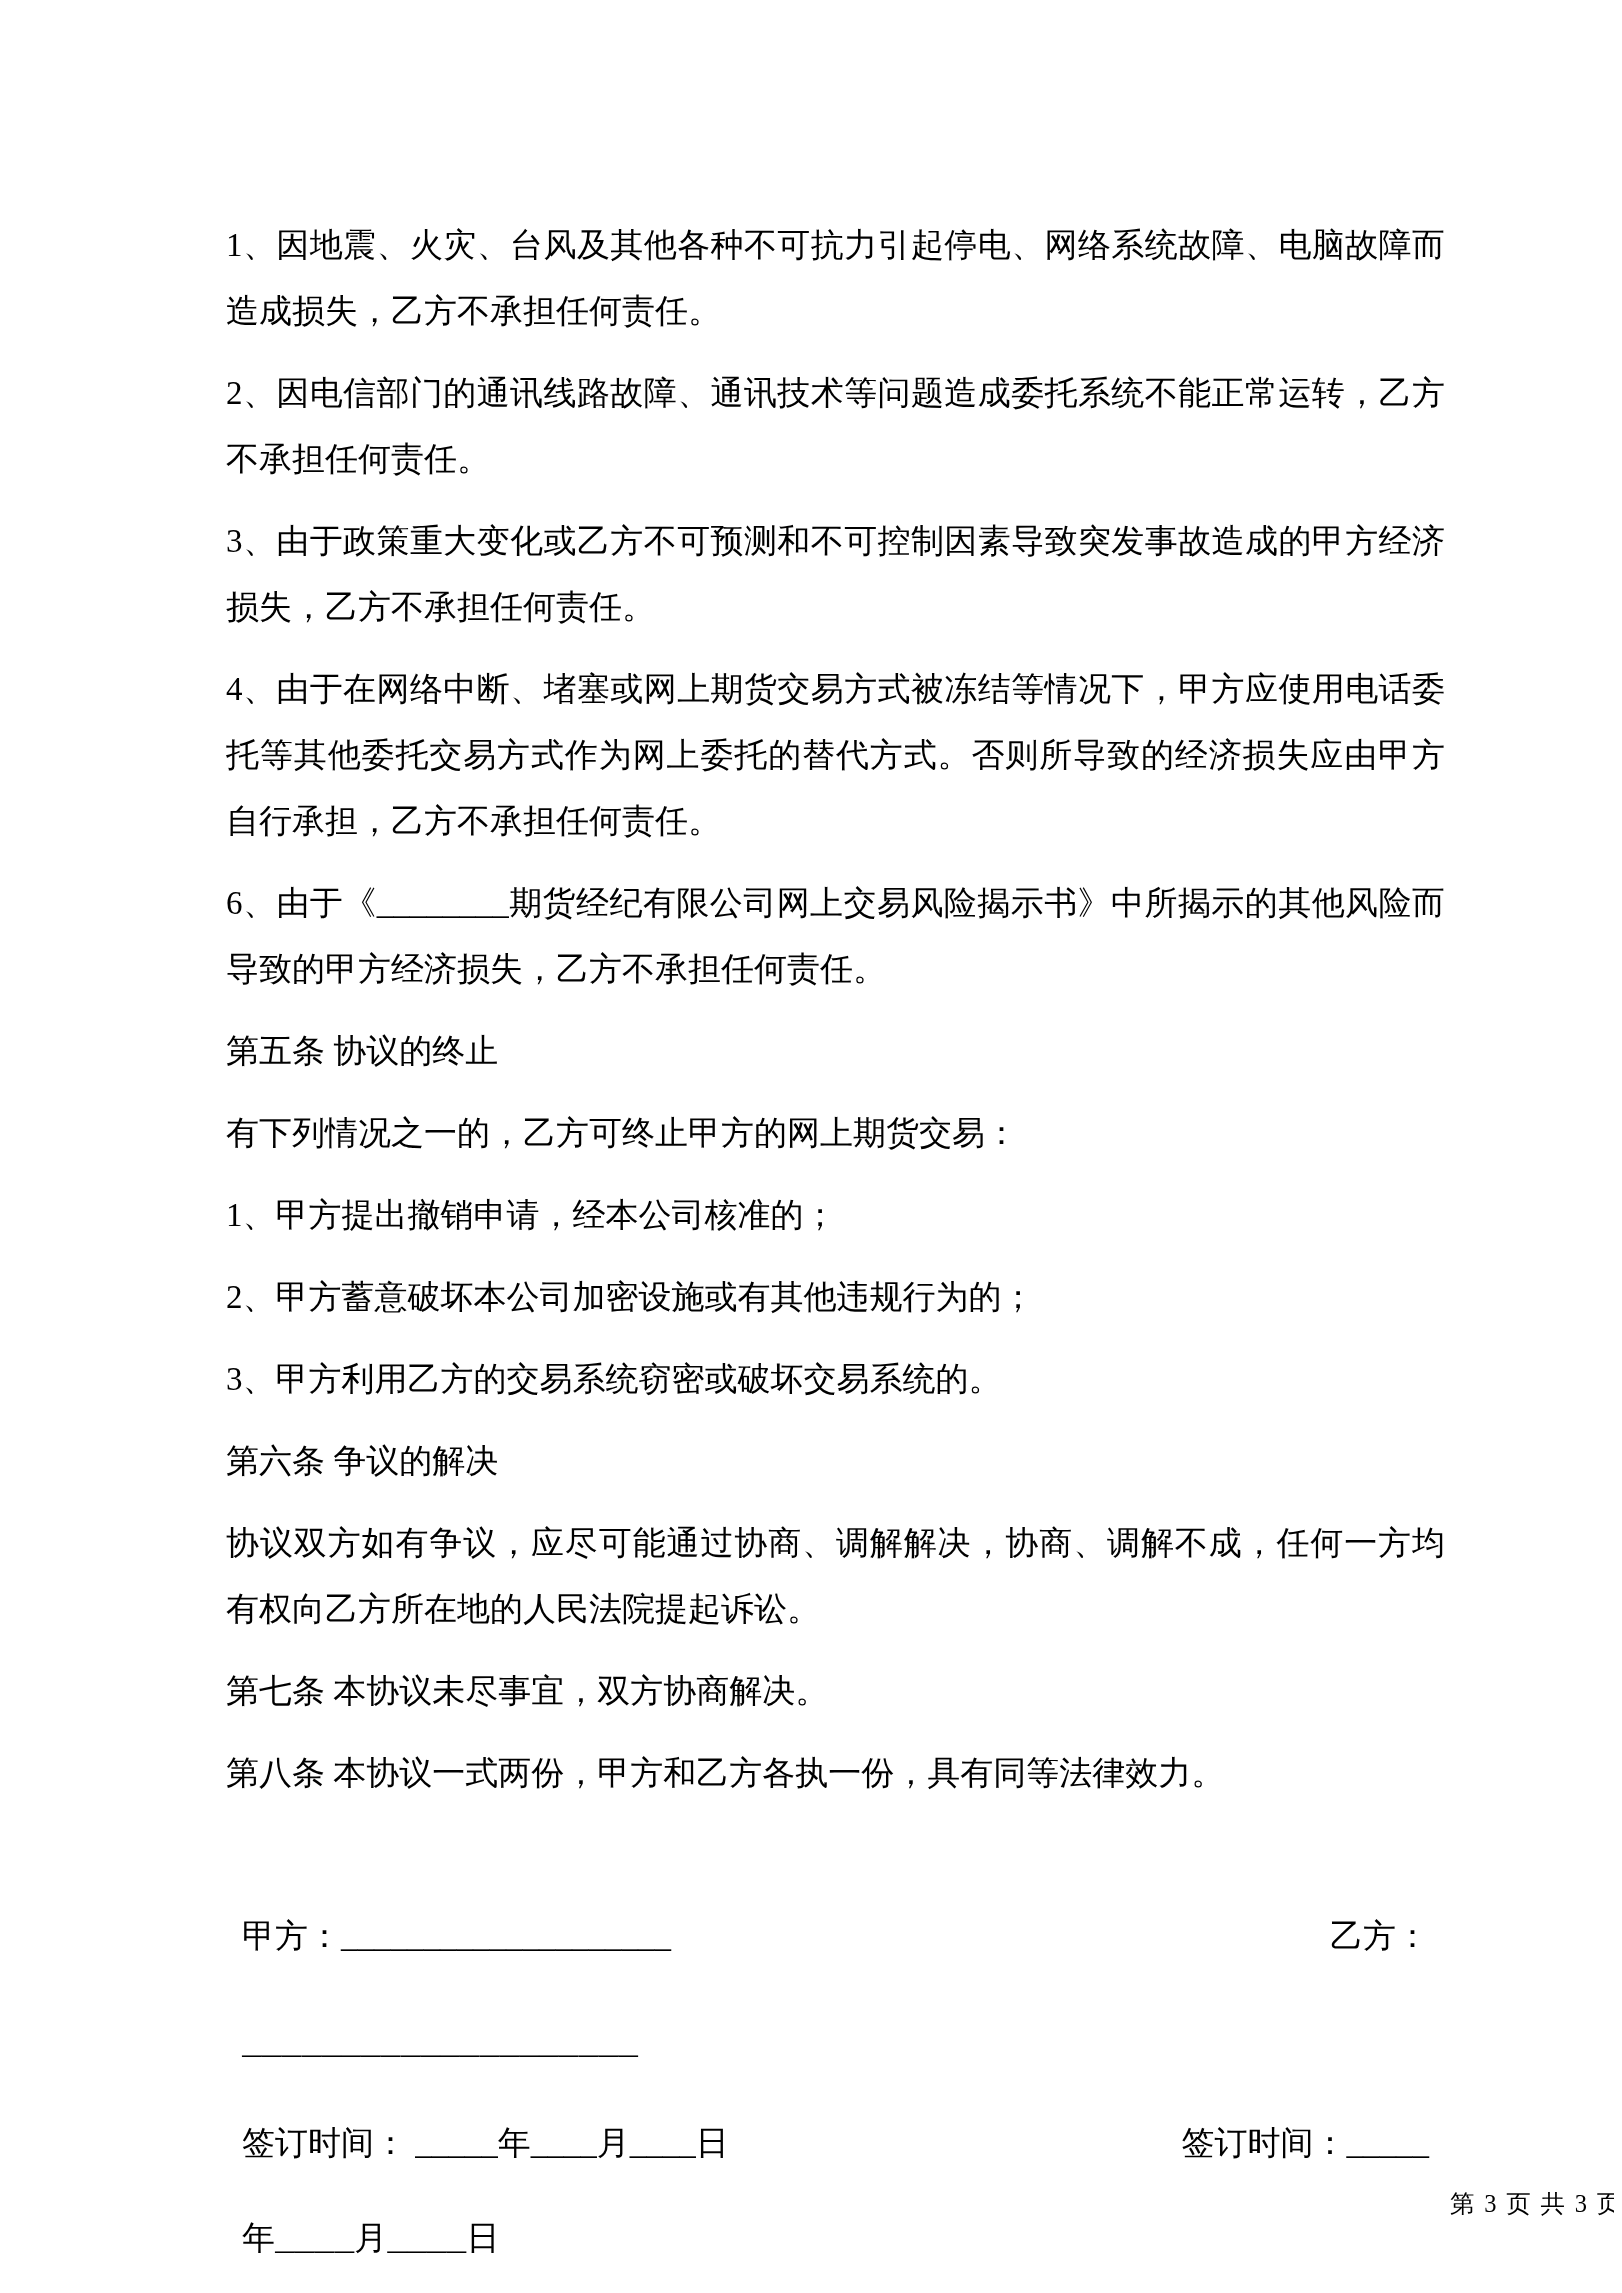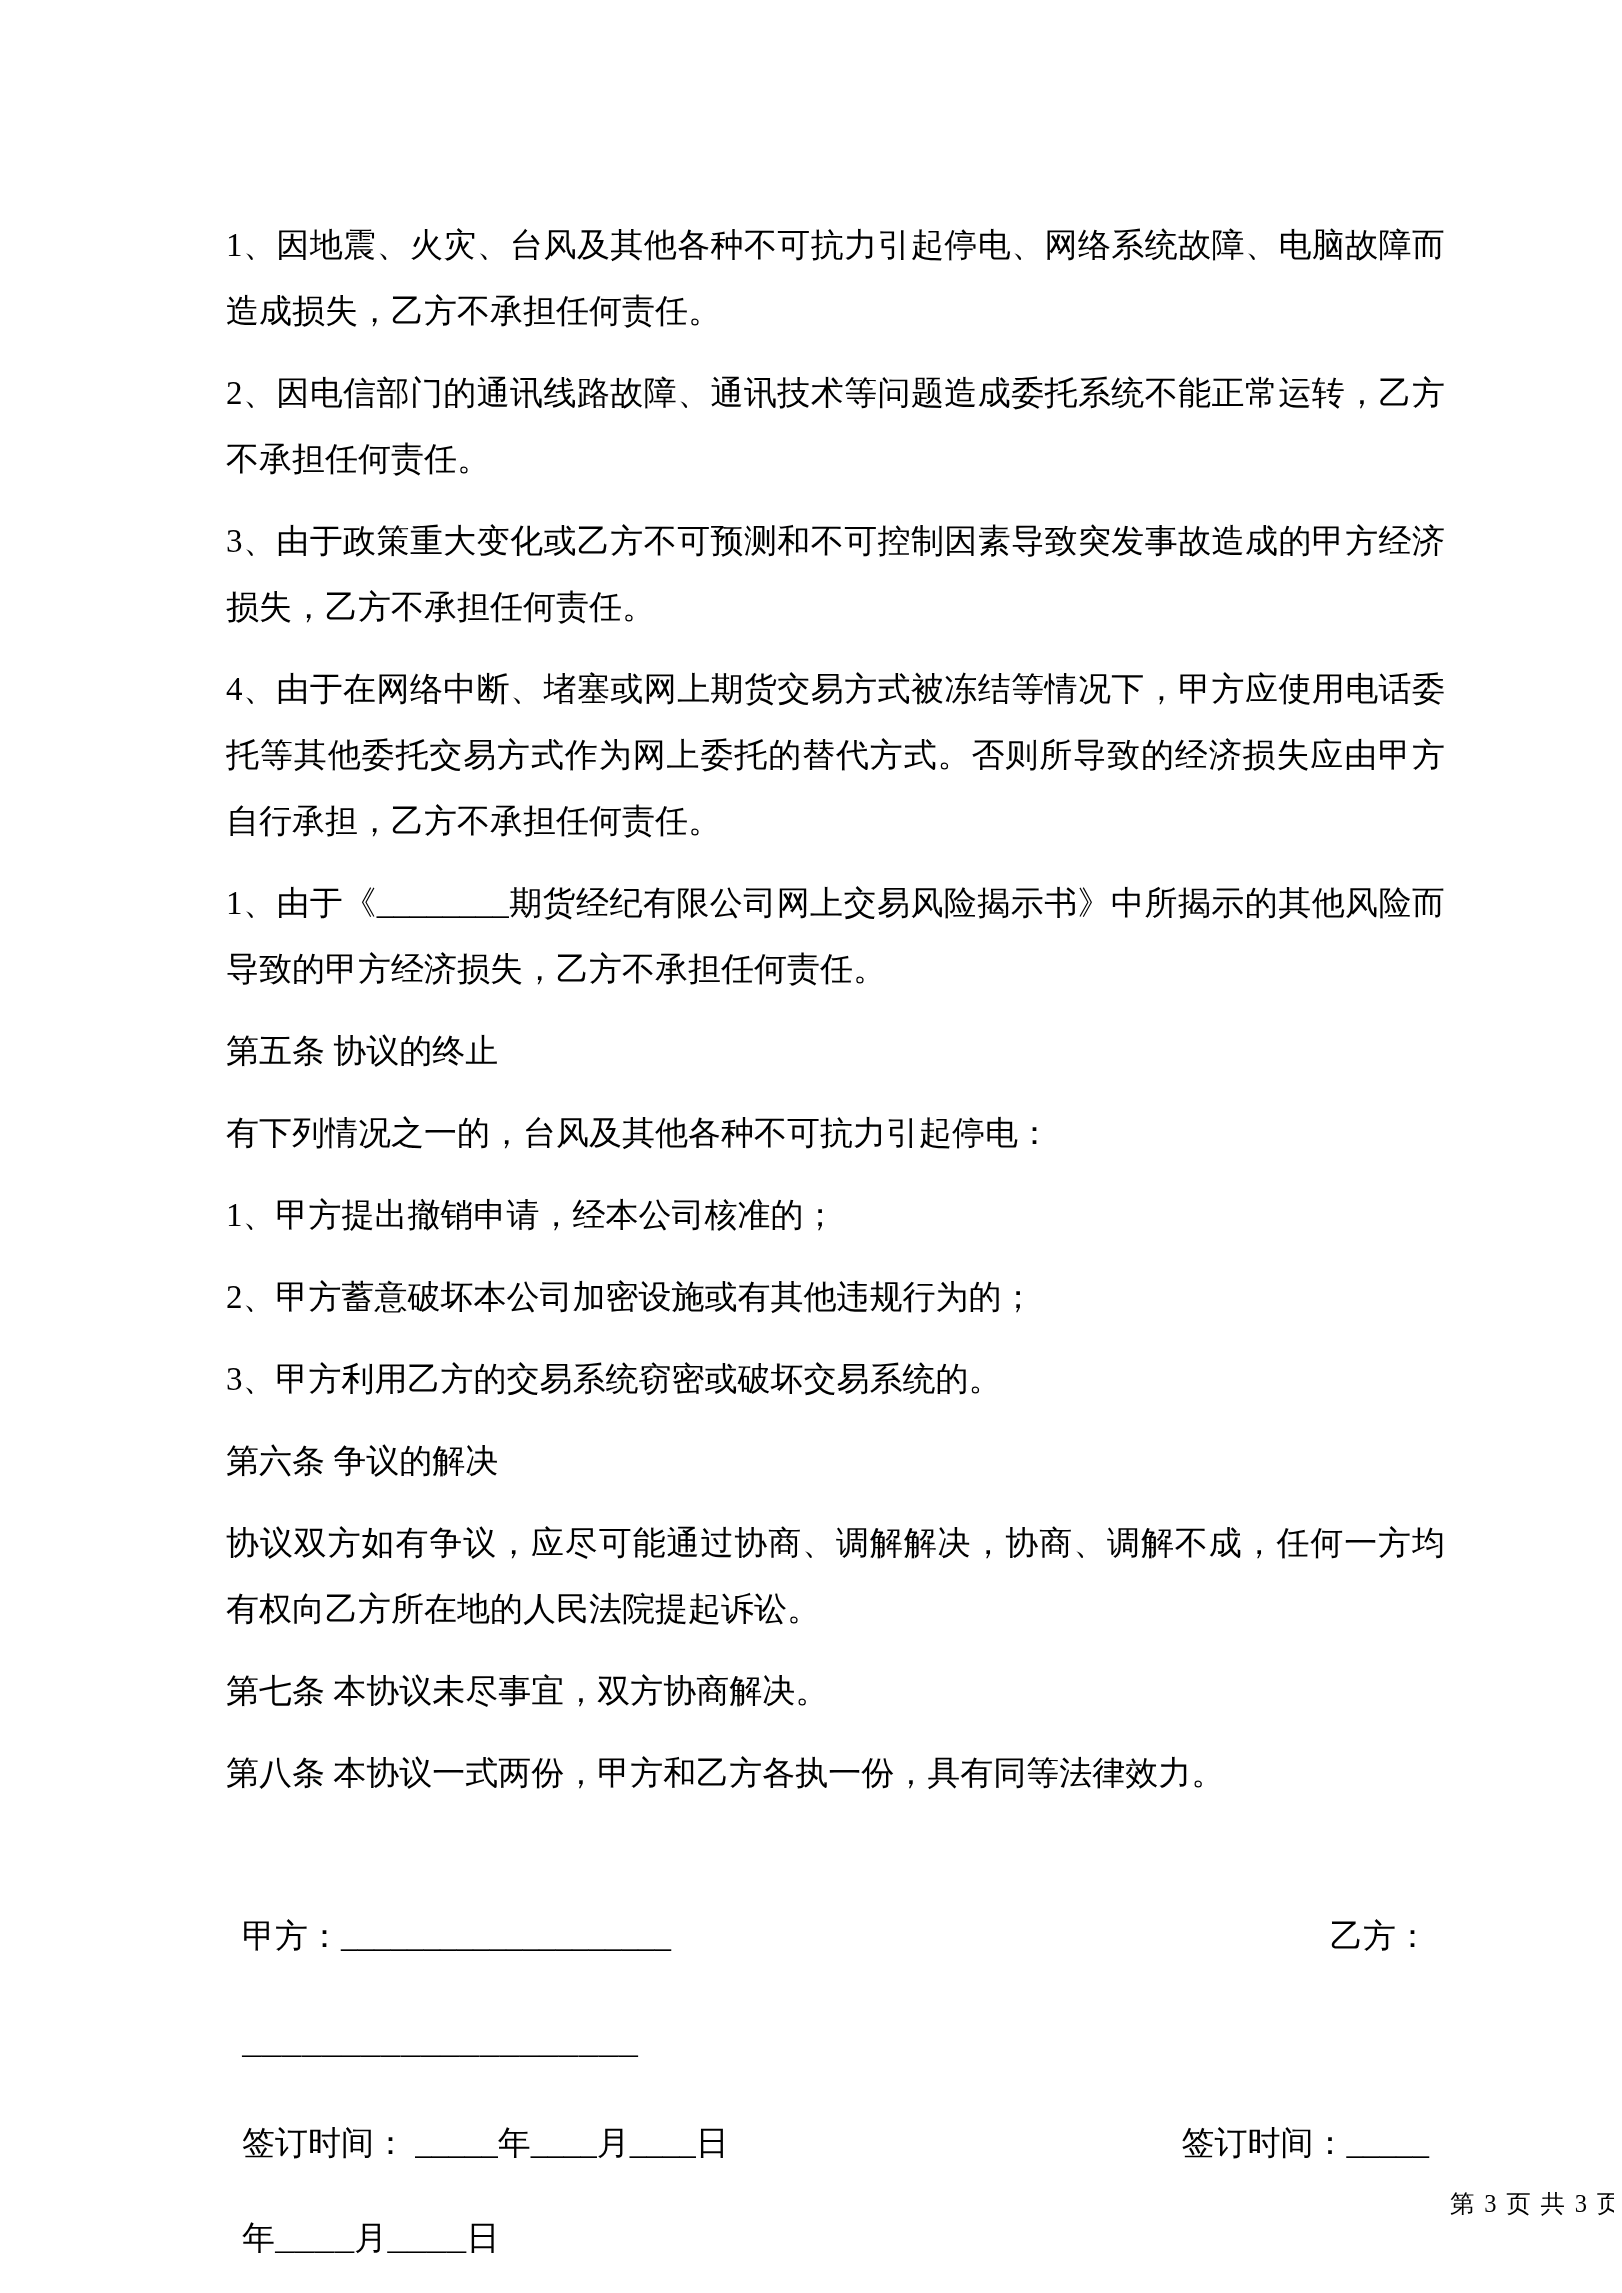--- a/index.html
+++ b/index.html
@@ -53,23 +53,23 @@
 </style>
 </head>
 <body>
 
 <div class="page">
   <div class="content">
     <p class="para">1、因地震、火灾、台风及其他各种不可抗力引起停电、网络系统故障、电脑故障而造成损失，乙方不承担任何责任。</p>
     <p class="para">2、因电信部门的通讯线路故障、通讯技术等问题造成委托系统不能正常运转，乙方不承担任何责任。</p>
     <p class="para">3、由于政策重大变化或乙方不可预测和不可控制因素导致突发事故造成的甲方经济损失，乙方不承担任何责任。</p>
     <p class="para">4、由于在网络中断、堵塞或网上期货交易方式被冻结等情况下，甲方应使用电话委托等其他委托交易方式作为网上委托的替代方式。否则所导致的经济损失应由甲方自行承担，乙方不承担任何责任。</p>
-    <p class="para">1、由于《________期货经纪有限公司网上交易风险揭示书》中所揭示的其他风险而导致的甲方经济损失，乙方不承担任何责任。</p>
+    <p class="para">6、由于《________期货经纪有限公司网上交易风险揭示书》中所揭示的其他风险而导致的甲方经济损失，乙方不承担任何责任。</p>
     <p class="para heading">第五条  协议的终止</p>
-    <p class="para">有下列情况之一的，台风及其他各种不可抗力引起停电：</p>
+    <p class="para">有下列情况之一的，乙方可终止甲方的网上期货交易：</p>
     <p class="para">1、甲方提出撤销申请，经本公司核准的；</p>
     <p class="para">2、甲方蓄意破坏本公司加密设施或有其他违规行为的；</p>
     <p class="para">3、甲方利用乙方的交易系统窃密或破坏交易系统的。</p>
     <p class="para heading">第六条  争议的解决</p>
     <p class="para">协议双方如有争议，应尽可能通过协商、调解解决，协商、调解不成，任何一方均有权向乙方所在地的人民法院提起诉讼。</p>
     <p class="para heading">第七条  本协议未尽事宜，双方协商解决。</p>
     <p class="para heading">第八条  本协议一式两份，甲方和乙方各执一份，具有同等法律效力。</p>
 
     <div class="sig-block">
       <div class="sig-row">

